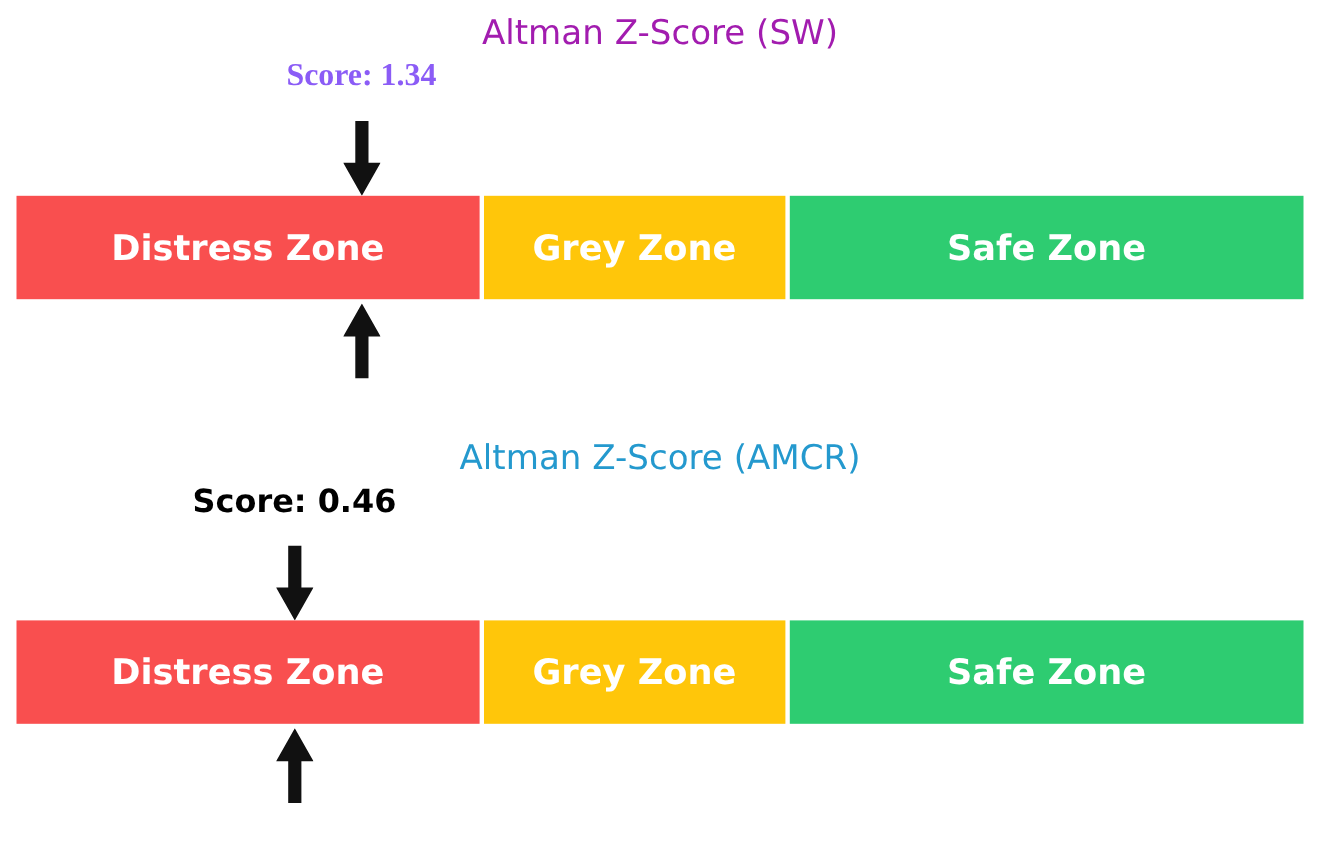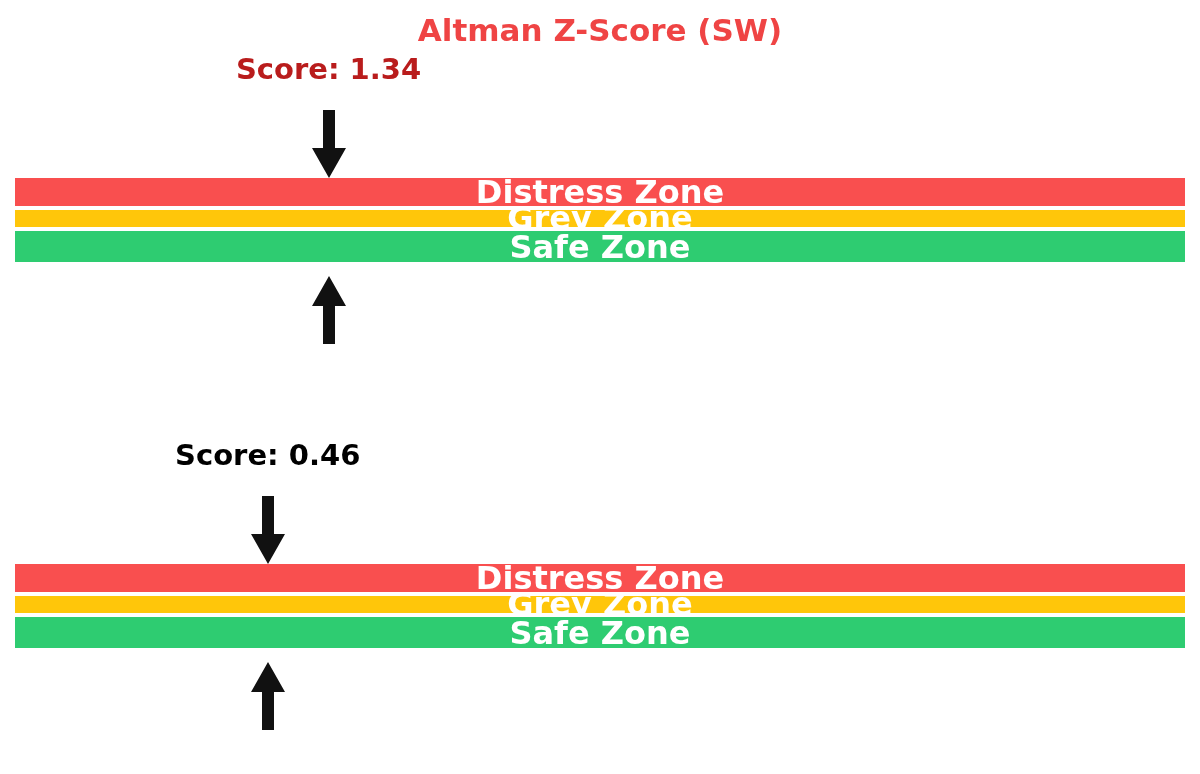--- a/index.html
+++ b/index.html
@@ -48,47 +48,46 @@
   }
   .arrow { width: 34px; height: 68px; }
   .arrow-down { top: 110px; }
   .arrow-up { top: 276px; }
 
   .bar-row {
     position: absolute;
     left: 0;
     right: 0;
     top: 178px;
-    height: 84px;
+    height: 94px;
     display: flex;
     gap: 4px;
-    flex-direction: column;
   }
   .zone {
     flex-basis: 0;
     flex-shrink: 0;
     display: flex;
     align-items: center;
     justify-content: center;
     color: #ffffff;
     font-size: 32px;
     font-weight: 700;
     white-space: nowrap;
     overflow: hidden;
   }
 </style>
 </head>
 <body>
 
 <div id="canvas">
 
   <section class="chart chart-0">
-    <div class="chart-title" style="color: #ef4444; font-weight: bold;">Altman Z-Score (SW)</div>
+    <div class="chart-title" style="color: #a21caf;">Altman Z-Score (SW)</div>
     <div class="plot">
-      <div class="score-marker score-label" style="color: #b91c1c; left: 26.8%;">Score: 1.34</div>
+      <div class="score-marker score-label" style="color: #8b5cf6; left: 26.8%; font-family: Liberation Serif, serif;">Score: 1.34</div>
       <div class="score-marker arrow arrow-down" style="left: 26.8%;">
         <svg width="34" height="68" viewBox="0 0 34 68" aria-hidden="true">
           <polygon points="11,0 23,0 23,38 34,38 17,68 0,38 11,38" fill="#111111"></polygon>
         </svg>
       </div>
       <div class="bar-row">
         <div class="zone" style="flex-grow: 1.81; background: rgb(249, 79, 79); color: rgb(255, 255, 255);">
           <span>Distress Zone</span>
         </div>
         <div class="zone" style="flex-grow: 1.18; background: rgb(255, 198, 10); color: rgb(255, 255, 255);">
@@ -100,20 +99,21 @@
       </div>
       <div class="score-marker arrow arrow-up" style="left: 26.8%;">
         <svg width="34" height="68" viewBox="0 0 34 68" aria-hidden="true">
           <polygon points="17,0 34,30 23,30 23,68 11,68 11,30 0,30" fill="#111111"></polygon>
         </svg>
       </div>
     </div>
   </section>
 
   <section class="chart chart-1">
+    <div class="chart-title" style="color: rgb(36, 153, 206);">Altman Z-Score (AMCR)</div>
     <div class="plot">
       <div class="score-marker score-label" style="color: rgb(0, 0, 0); left: 21.6%;">Score: 0.46</div>
       <div class="score-marker arrow arrow-down" style="left: 21.6%;">
         <svg width="34" height="68" viewBox="0 0 34 68" aria-hidden="true">
           <polygon points="11,0 23,0 23,38 34,38 17,68 0,38 11,38" fill="#111111"></polygon>
         </svg>
       </div>
       <div class="bar-row">
         <div class="zone" style="flex-grow: 1.81; background: rgb(249, 79, 79); color: rgb(255, 255, 255);">
           <span>Distress Zone</span>

